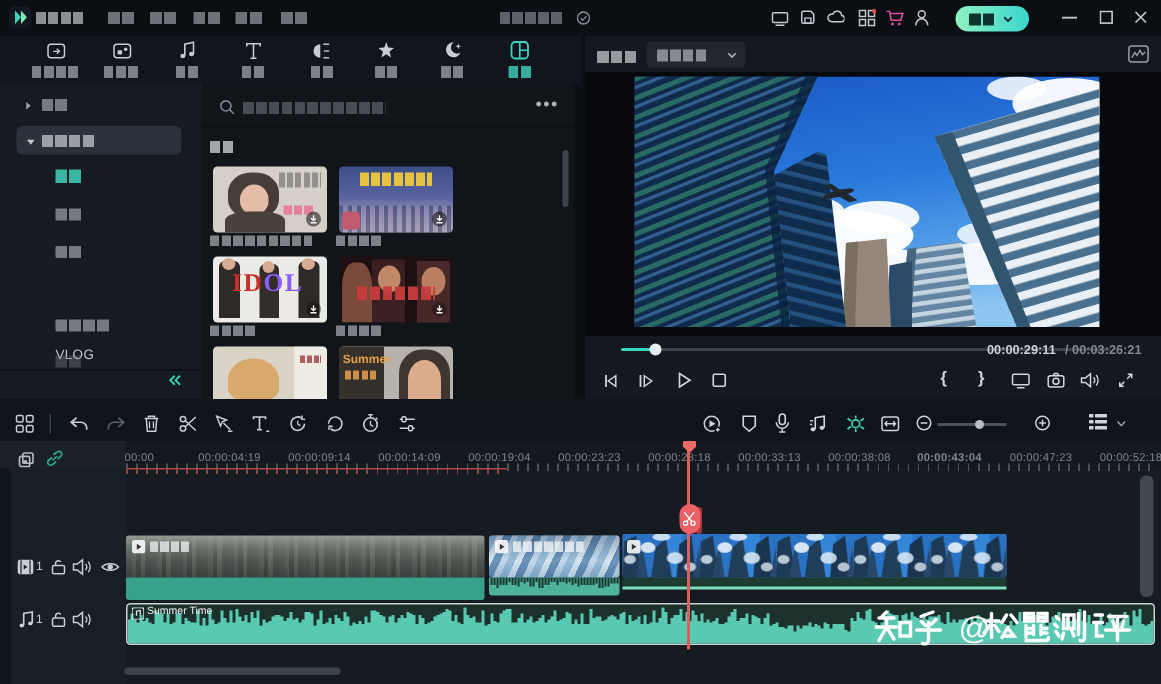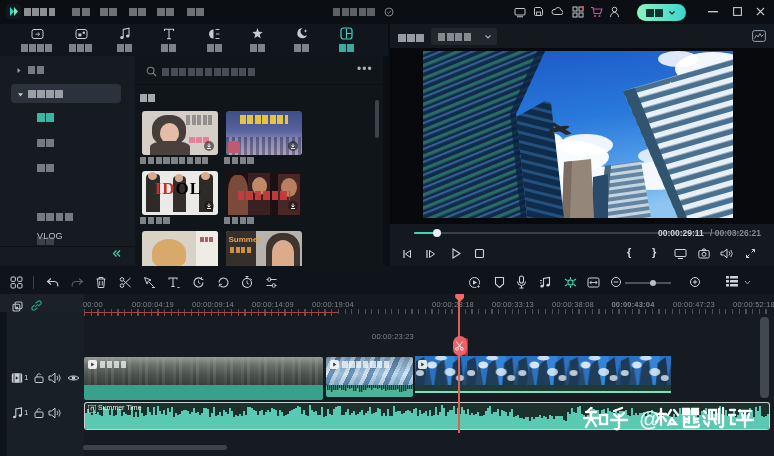--- a/index.html
+++ b/index.html
@@ -202,21 +202,21 @@
   <span class="fz abs" style="left:5px;top:100.5px;--c:rgba(198,203,209,0.6);--s:7.8px;--h:7.5px;width:68px;"></span>
   <span class="fz abs" style="left:89px;top:100.5px;--c:rgba(198,203,209,0.6);--s:7.8px;--h:7.5px;width:30px;"></span>
 
   <div class="abs" style="left:6.7px;top:114.6px;width:76px;height:44.5px;border-radius:3px;overflow:hidden;background:#eceae6;">
     <div class="abs" style="left:4px;top:3px;width:14px;height:38px;background:#2e2a28;border-radius:4px 4px 0 0;"></div>
     <div class="abs" style="left:31px;top:5px;width:13px;height:36px;background:#332e2c;border-radius:4px 4px 0 0;"></div>
     <div class="abs" style="left:57px;top:3px;width:14px;height:38px;background:#2e2a28;border-radius:4px 4px 0 0;"></div>
     <div class="abs" style="left:6px;top:1px;width:9px;height:8px;border-radius:50%;background:#d8ac92;"></div>
     <div class="abs" style="left:33px;top:3px;width:8px;height:8px;border-radius:50%;background:#d8ac92;"></div>
     <div class="abs" style="left:59px;top:1px;width:9px;height:8px;border-radius:50%;background:#d8ac92;"></div>
-    <span class="abs" style="left:13px;top:8px;color:#c62f2a;font-size:17px;font-weight:bold;font-family:'Liberation Serif',serif;letter-spacing:1px;">ID<span style="color:#000000;">OL</span></span>
+    <span class="abs" style="left:13px;top:8px;color:#c62f2a;font-size:17px;font-weight:bold;font-family:'Liberation Serif',serif;letter-spacing:1px;">ID<span style="color:#8b5cf6;">OL</span></span>
     <div class="abs" style="right:4px;bottom:4px;width:10px;height:10px;border-radius:5px;background:rgba(15,15,15,0.45);">
       <svg width="10" height="10" viewBox="0 0 10 10">
             <path d="M5 2.5 v3.4 M3.4 4.5 L5 6.1 L6.6 4.5 M3 7.5 h4" stroke="#fff" stroke-width="0.9" fill="none"></path>
           </svg>
     </div>
   </div>
 
   <div class="abs" style="left:90.5px;top:114.6px;width:76px;height:44.5px;border-radius:3px;overflow:hidden;background:#1c1012;">
     <div class="abs" style="left:2px;top:4px;width:20px;height:40px;background:#7a4a3a;border-radius:40% 40% 0 0;"></div>
     <div class="abs" style="left:22px;top:2px;width:22px;height:42px;background:#3a2022;"></div>
@@ -486,21 +486,21 @@
   </svg>
   <svg class="abs" style="left:31px;top:6px;" width="11" height="11" viewBox="0 0 11 11">
     <path d="M4.6 3.2 L6.9 1.4 a1.9 1.9 0 0 1 2.7 2.7 L7.3 6 M6.4 7.8 L4.1 9.6 a1.9 1.9 0 0 1 -2.7 -2.7 L3.7 5" fill="none" stroke="#2ca88f" stroke-width="1.15"></path>
     <path d="M4 7 L7 4" stroke="#2ca88f" stroke-width="1.05"></path>
   </svg>
   <span class="abs" style="left:83px;top:6px;color:#7d858c;font-size:7.5px;letter-spacing:0.2px;">00:00</span>
   <span class="abs" style="left:153px;top:6px;color:#7d858c;font-size:7.5px;letter-spacing:0.2px;transform:translateX(-50%);white-space:nowrap;">00:00:04:19</span>
   <span class="abs" style="left:213px;top:6px;color:#7d858c;font-size:7.5px;letter-spacing:0.2px;transform:translateX(-50%);white-space:nowrap;">00:00:09:14</span>
   <span class="abs" style="left:273px;top:6px;color:#7d858c;font-size:7.5px;letter-spacing:0.2px;transform:translateX(-50%);white-space:nowrap;">00:00:14:09</span>
   <span class="abs" style="left:333px;top:6px;color:#7d858c;font-size:7.5px;letter-spacing:0.2px;transform:translateX(-50%);white-space:nowrap;">00:00:19:04</span>
-  <span class="abs" style="left:393px;top:6px;color:#7d858c;font-size:7.5px;letter-spacing:0.2px;transform:translateX(-50%);white-space:nowrap;margin-top:32px;">00:00:23:23</span>
+  <span class="abs" style="left:393px;top:6px;color:#7d858c;font-size:7.5px;letter-spacing:0.2px;transform:translateX(-50%);white-space:nowrap;">00:00:23:23</span>
   <span class="abs" style="left:453px;top:6px;color:#7d858c;font-size:7.5px;letter-spacing:0.2px;transform:translateX(-50%);white-space:nowrap;">00:00:28:18</span>
   <span class="abs" style="left:513px;top:6px;color:#7d858c;font-size:7.5px;letter-spacing:0.2px;transform:translateX(-50%);white-space:nowrap;">00:00:33:13</span>
   <span class="abs" style="left:573px;top:6px;color:#7d858c;font-size:7.5px;letter-spacing:0.2px;transform:translateX(-50%);white-space:nowrap;">00:00:38:08</span>
   <span class="abs" style="left:633px;top:6px;color:#7d858c;font-size:7.5px;letter-spacing:0.2px;transform:translateX(-50%);white-space:nowrap;font-weight:bold;">00:00:43:04</span>
   <span class="abs" style="left:694px;top:6px;color:#7d858c;font-size:7.5px;letter-spacing:0.2px;transform:translateX(-50%);white-space:nowrap;">00:00:47:23</span>
   <span class="abs" style="left:754px;top:6px;color:#7d858c;font-size:7.5px;letter-spacing:0.2px;transform:translateX(-50%);white-space:nowrap;">00:00:52:18</span>
 
   <div class="abs" style="left:84px;top:14.5px;width:686px;height:5px;background:repeating-linear-gradient(90deg,#4a5158 0 1.2px,transparent 1.2px 6.68px);"></div>
   <div class="abs" style="left:84px;top:17.5px;width:254px;height:1.7px;background:#ad4540;"></div>
   <div class="abs" style="left:84px;top:19.2px;width:254px;height:2.6px;background:repeating-linear-gradient(90deg,#8a4642 0 1.2px,transparent 1.2px 6.68px);"></div>

